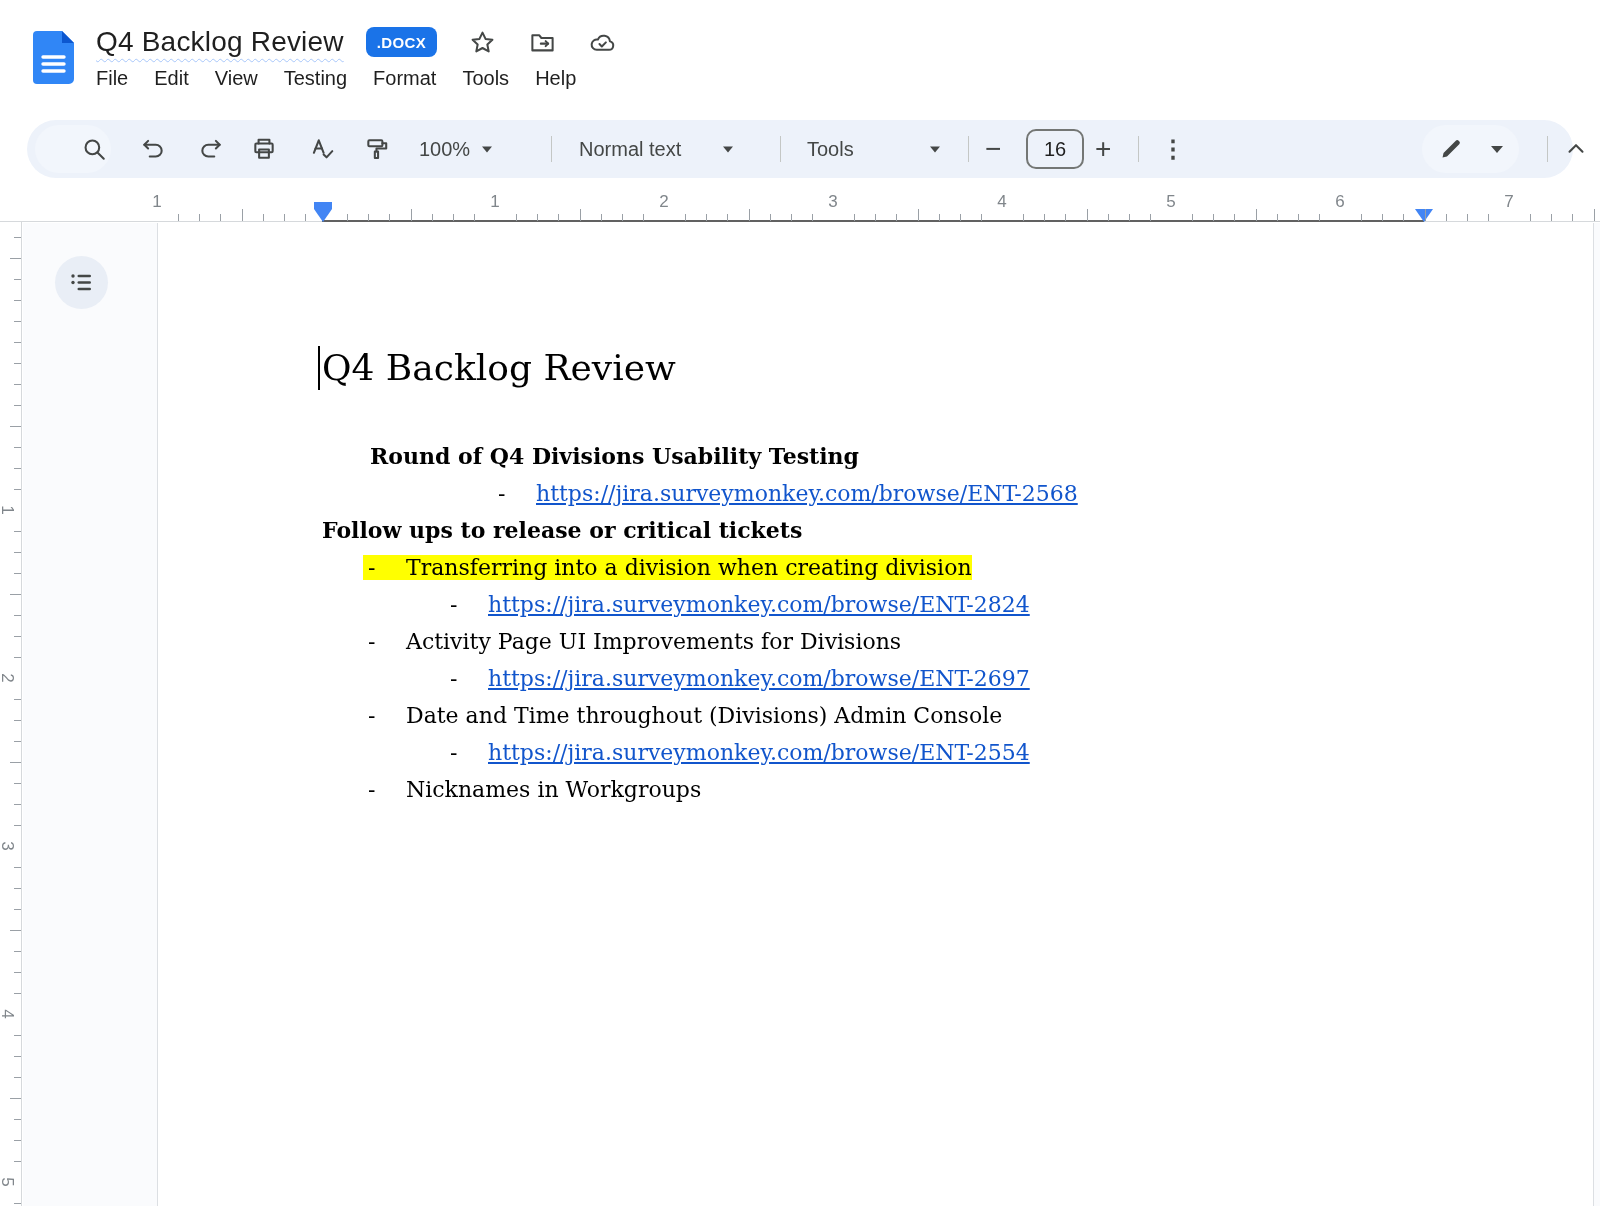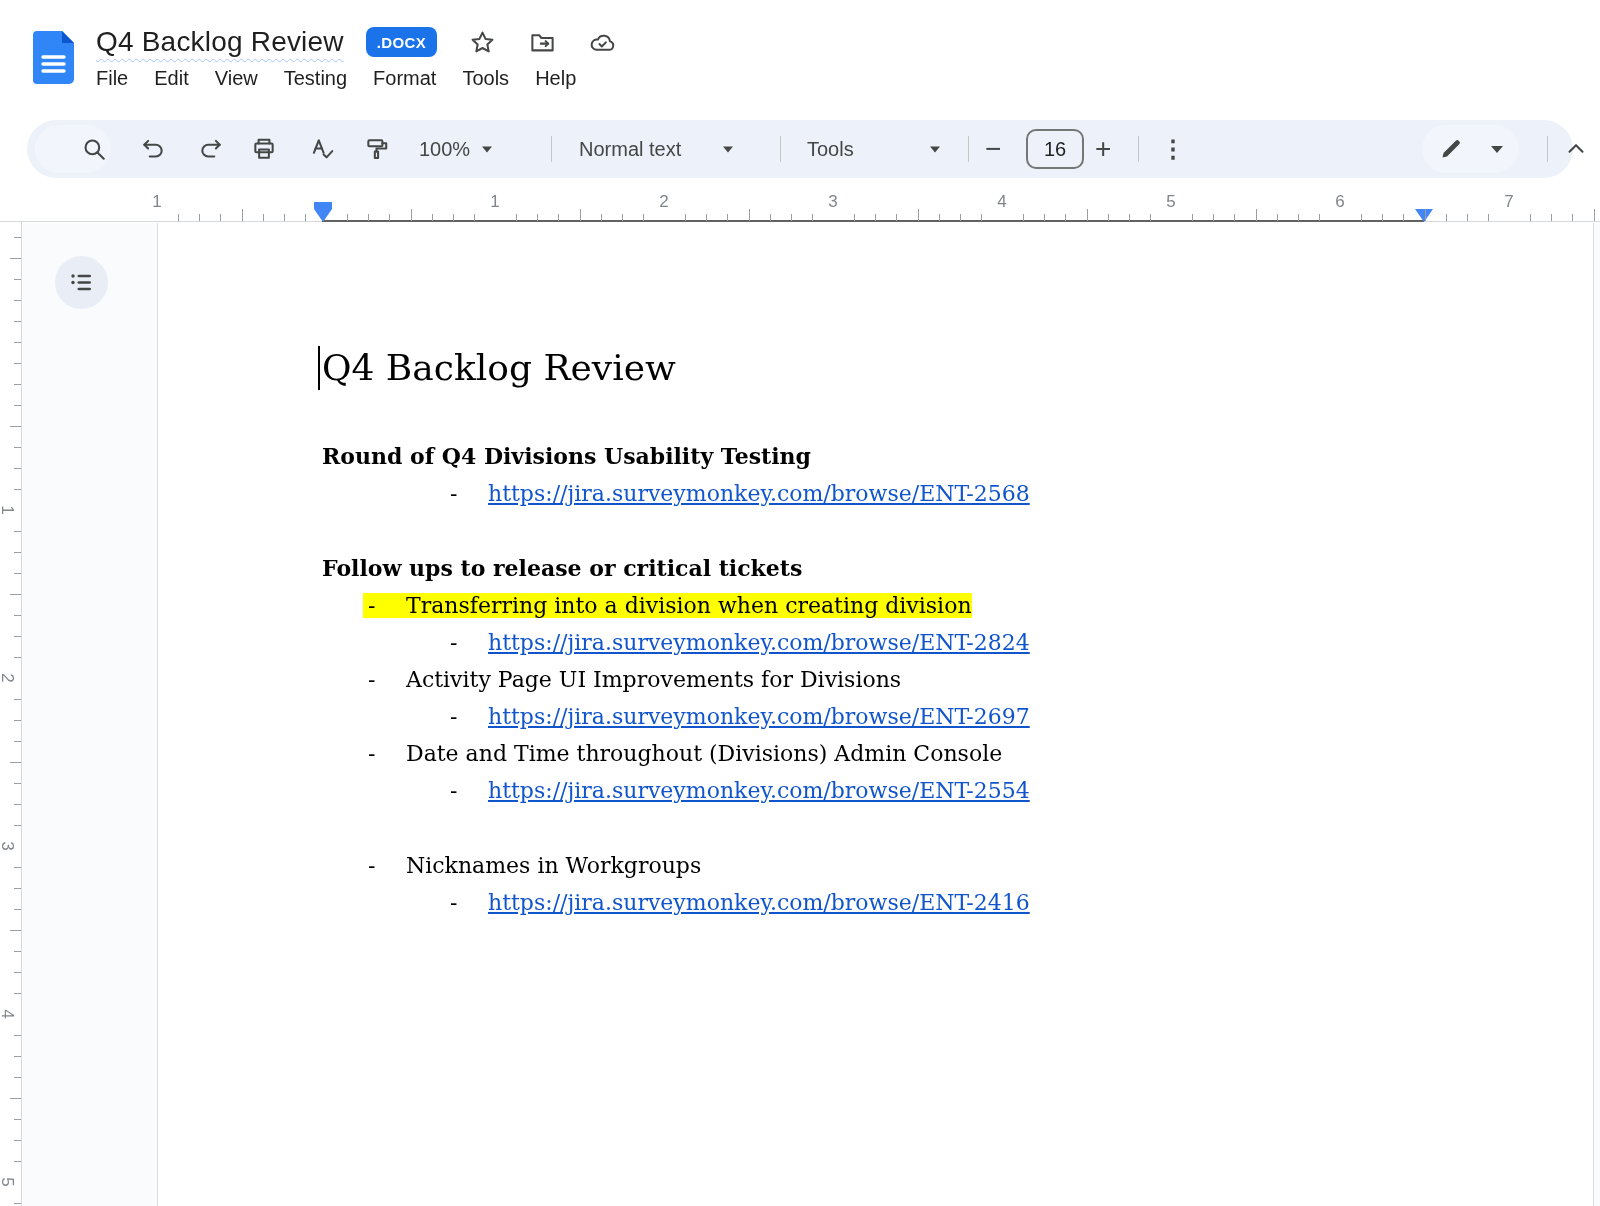--- a/index.html
+++ b/index.html
@@ -68,22 +68,22 @@
     background:#e9eef6; display:flex; align-items:center; justify-content:center; cursor:pointer;
   }
   .outline-btn svg { width:27px; height:27px; fill:#444746; }
   .page {
     position:absolute; left:134px; top:0; width:1437px; height:983px; background:#fff;
     border-left:1px solid #dcdfe3; border-right:1px solid #dcdfe3; cursor:text;
   }
   .page-inner { padding:121px 170px 0 164px; font-family:"DejaVu Serif","Liberation Serif",serif; color:#000; }
   .d-title { position:relative; font-size:36px; font-weight:500; line-height:48px; margin-bottom:46px; }
   .cursor-bar { position:absolute; left:-4px; top:2px; width:2px; height:44px; background:#000; }
-  .doc-section { margin-top:38px; }
-  .doc-section:first-of-type { margin-top:0; }
+  .doc-section { }
+  .doc-section:first-of-type { margin-top:0;margin-left:48px; }
   .doc-heading { font-size:22px; font-weight:700; line-height:37px; }
   .li { font-size:22px; line-height:37px; }
   .l1 { padding-left:46px; }
   .l2 { padding-left:128px; }
   .dash { display:inline-block; width:38px; }
   .hl { background:#ffff00; box-shadow:-5px 0 0 #ffff00; }
   .doclink { color:#1155cc; text-decoration:underline; cursor:pointer; }
   .sq { text-decoration:underline wavy #4e8cf9 2px; text-underline-offset:5px; }
 </style>
 </head>
@@ -366,18 +366,17 @@
             <div class="doc-heading">Follow ups to release or critical tickets</div>
             <div class="li l1"><span class="hl"><span class="dash">-</span><span>Transferring into a division when creating division</span></span></div>
             <div class="li l2"><span class=""><span class="dash">-</span><a class="doclink" href="#">https://jira.surveymonkey.com/browse/ENT-2824</a></span></div>
             <div class="li l1"><span class=""><span class="dash">-</span><span>Activity Page UI Improvements for Divisions</span></span></div>
             <div class="li l2"><span class=""><span class="dash">-</span><a class="doclink" href="#">https://jira.surveymonkey.com/browse/ENT-2697</a></span></div>
             <div class="li l1"><span class=""><span class="dash">-</span><span>Date and Time throughout (Divisions) Admin Console</span></span></div>
             <div class="li l2"><span class=""><span class="dash">-</span><a class="doclink" href="#">https://jira.surveymonkey.com/browse/ENT-2554</a></span></div>
           </div>
           <div class="doc-section">
             <div class="li l1"><span class=""><span class="dash">-</span><span>Nicknames in Workgroups</span></span></div>
-            <div class="li l2"><span class=""><span class="dash">-</span><a class="doclink" href="#">https://jira.surveymonkey.com/browse/ENT-2416</a></span></div>
           </div>
         </div>
     </div>
   </div>
 </div>
 
 </body></html>

